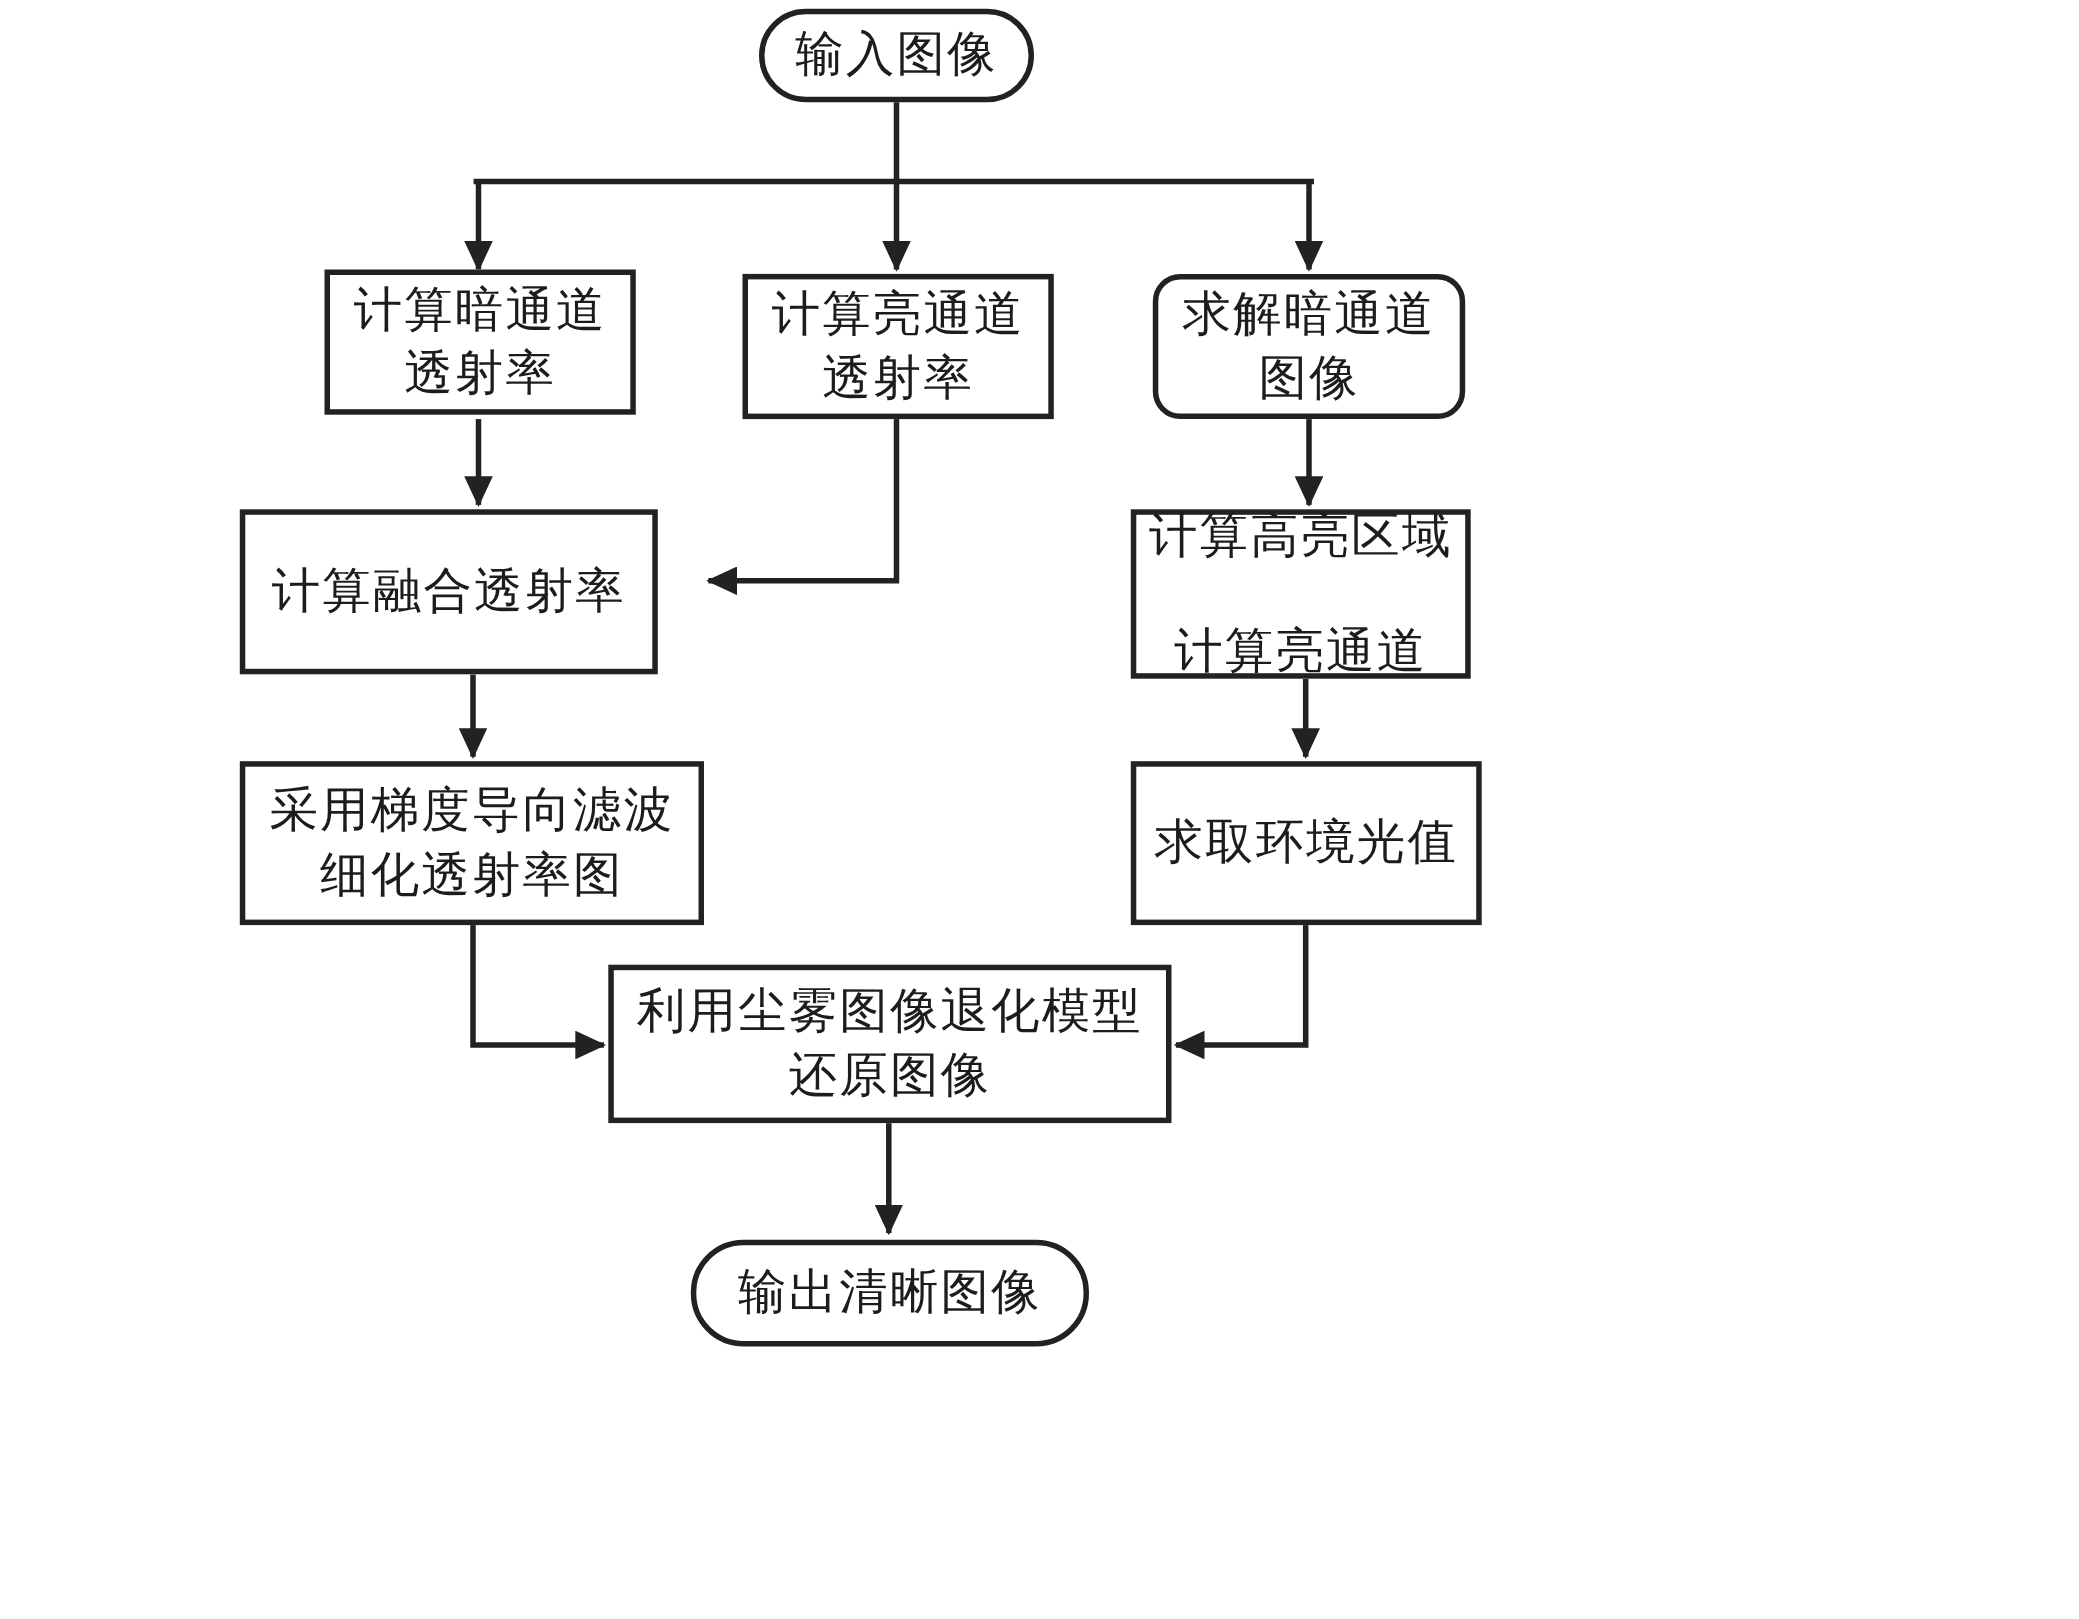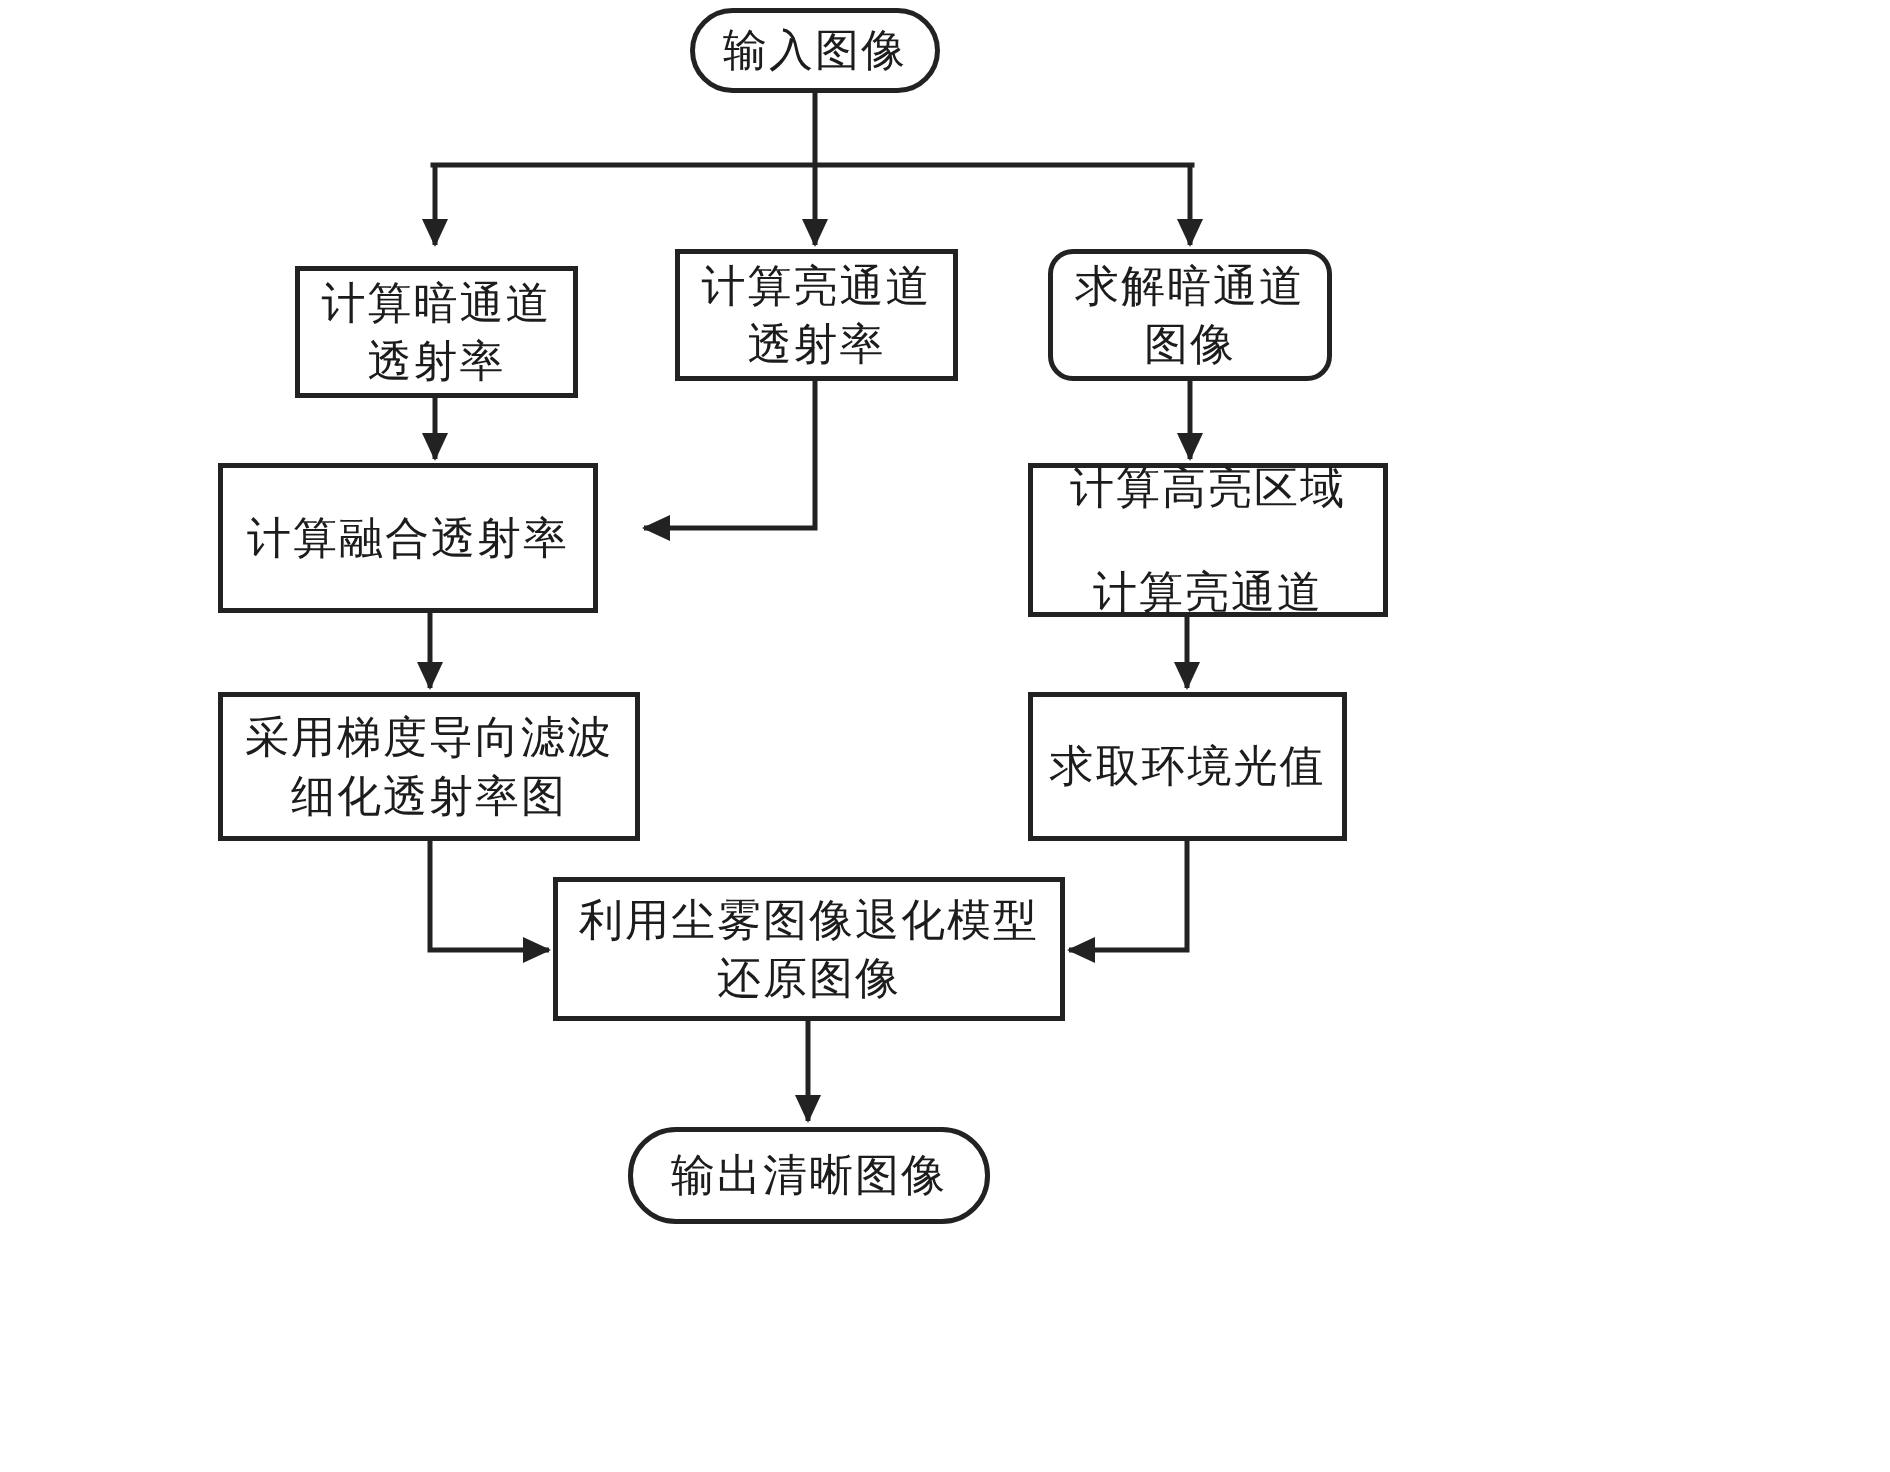--- a/index.html
+++ b/index.html
@@ -69,40 +69,40 @@
       <path d="M430,841 V950 H549" marker-end="url(#arrow)"></path>
       <path d="M1187,841 V950 H1069" marker-end="url(#arrow)"></path>
       <path d="M808,1021 V1121" marker-end="url(#arrow)"></path>
     </g>
   </svg>
 
   <div class="node pill" style="left:690px; top:8px; width:250px; height:85px;">
     <span>输入图像</span>
   </div>
 
-  <div class="node" style="left:295px; top:266px; width:283px; height:132px;">
+  <div class="node" style="left:295px; top:245px; width:283px; height:132px;">
     <span>计算暗通道</span>
     <span>透射率</span>
   </div>
 
   <div class="node" style="left:675px; top:249px; width:283px; height:132px;">
     <span>计算亮通道</span>
     <span>透射率</span>
   </div>
 
   <div class="node" style="left:1048px; top:249px; width:284px; height:132px;border-radius:25px;">
     <span>求解暗通道</span>
     <span>图像</span>
   </div>
 
   <div class="node" style="left:218px; top:463px; width:380px; height:150px;justify-content:center;">
     <span>计算融合透射率</span>
   </div>
 
-  <div class="node" style="left:1028px; top:463px; width:360px; height:154px;gap:46px;">
+  <div class="node" style="left:1028px; top:463px; width:309px; height:154px;gap:46px;">
     <span>计算高亮区域</span>
     <span>计算亮通道</span>
   </div>
 
   <div class="node" style="left:218px; top:692px; width:422px; height:149px;">
     <span>采用梯度导向滤波</span>
     <span>细化透射率图</span>
   </div>
 
   <div class="node" style="left:1028px; top:692px; width:319px; height:149px;">

